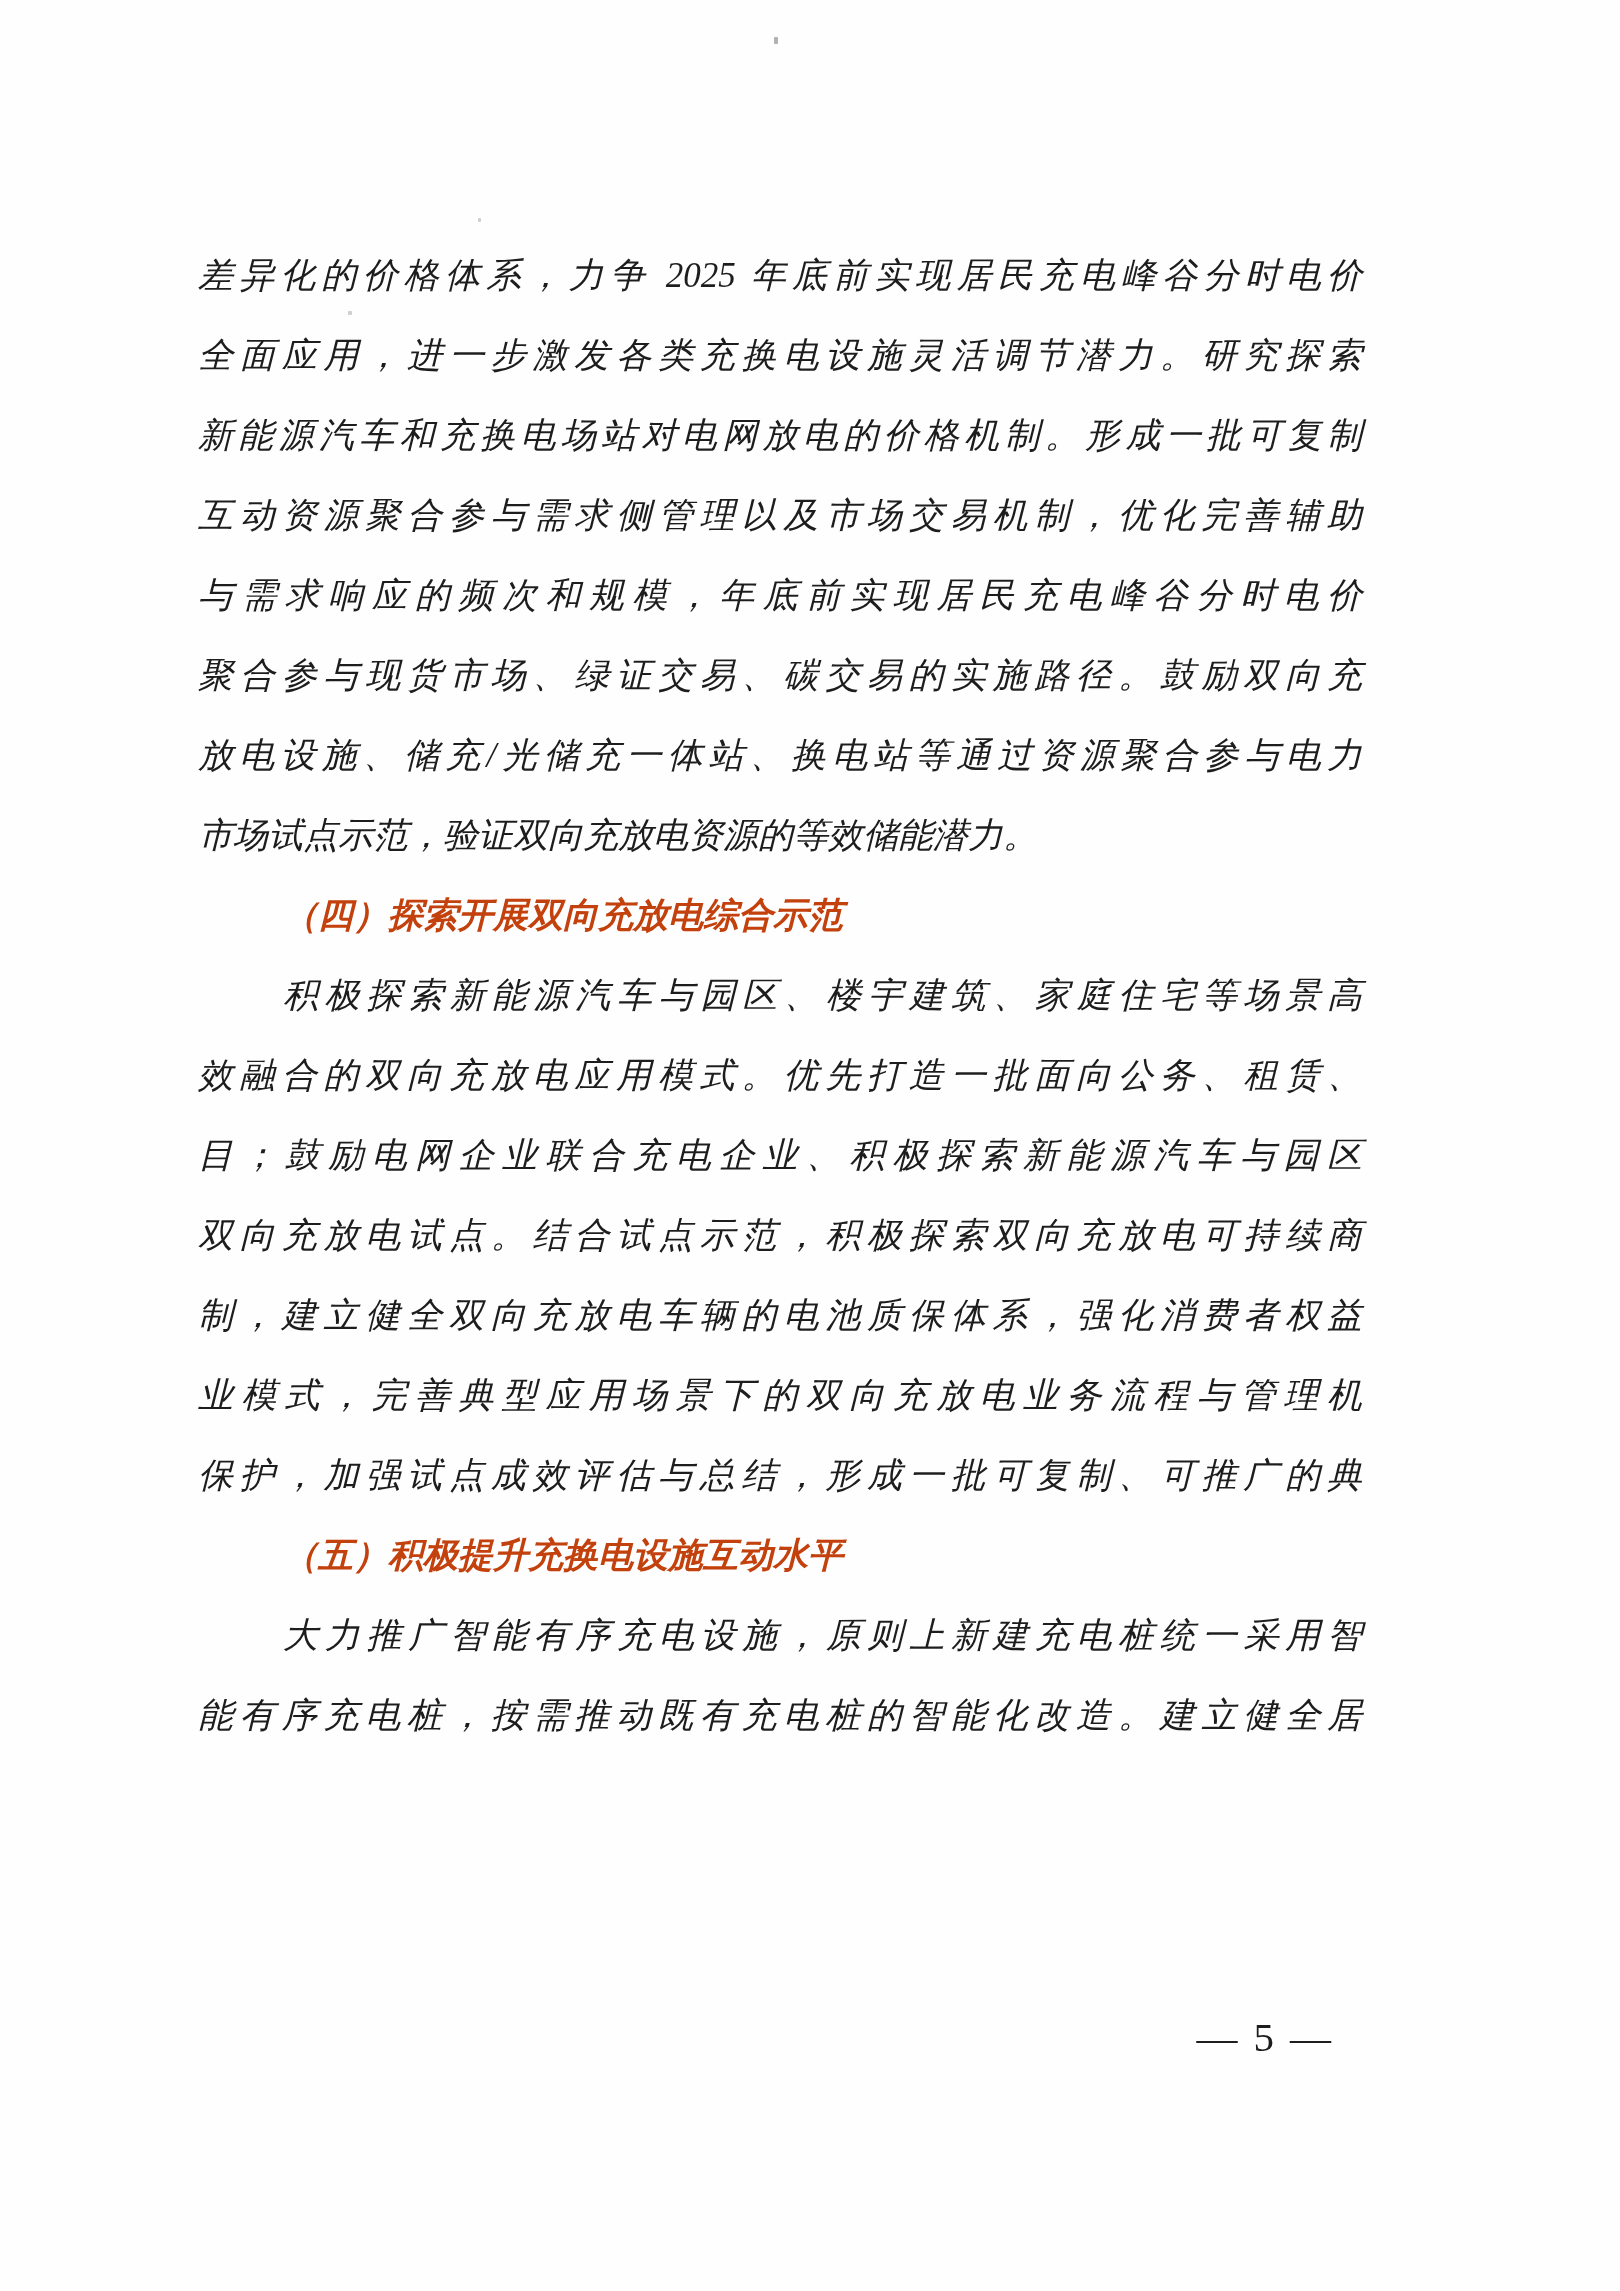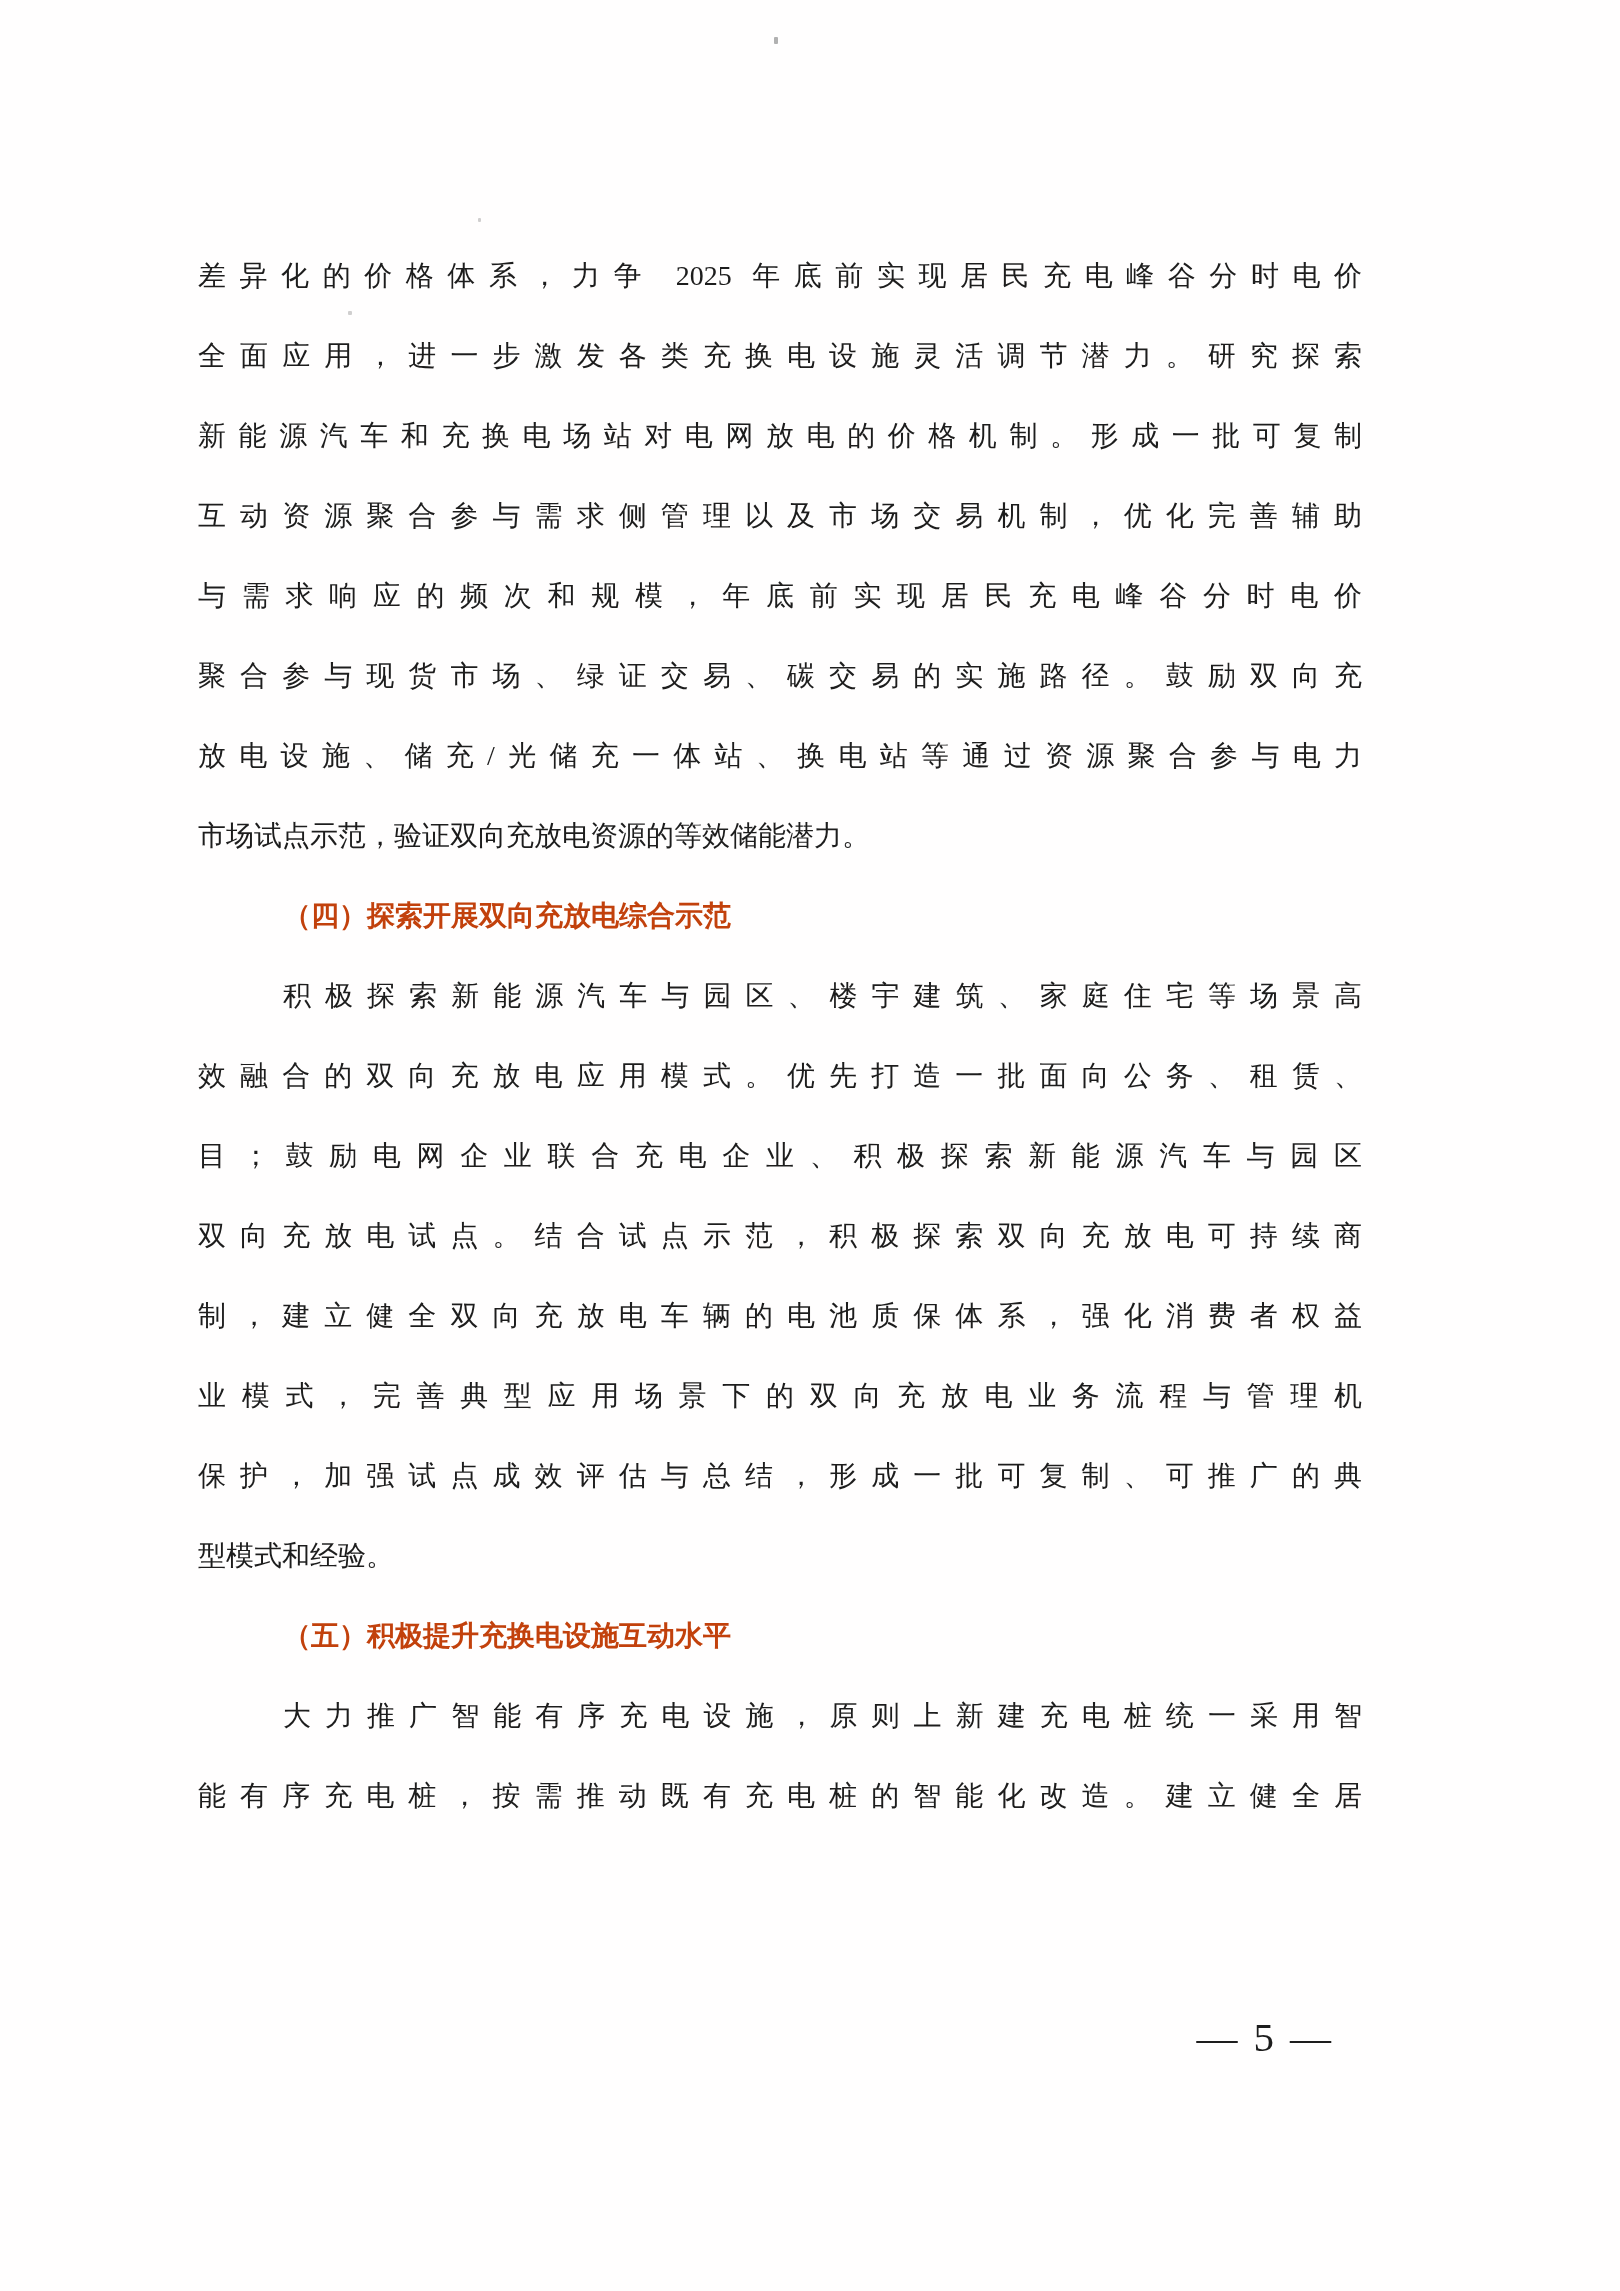--- a/index.html
+++ b/index.html
@@ -17,26 +17,27 @@
   }
   .text-block {
     position: absolute;
     left: 198px;
     top: 236px;
     width: 1164px;
   }
   .line {
     height: 80px;
     line-height: 80px;
-    font-size: 28px;
+    font-size: 35px;
     color: #1d1d1d;
     text-align: justify;
     text-align-last: justify;
     white-space: normal;
     overflow: visible;
+    font-style: italic;
   }
   .line.nostretch {
     text-align-last: left;
   }
   .line.indent {
     padding-left: 85px;
   }
   .line.heading {
     font-weight: 700;
     color: #c2410c;
@@ -81,21 +82,20 @@
       <div class="line">放电设施、储充/光储充一体站、换电站等通过资源聚合参与电力</div>
       <div class="line nostretch">市场试点示范，验证双向充放电资源的等效储能潜力。</div>
       <div class="line heading indent nostretch">（四）探索开展双向充放电综合示范</div>
       <div class="line indent">积极探索新能源汽车与园区、楼宇建筑、家庭住宅等场景高</div>
       <div class="line">效融合的双向充放电应用模式。优先打造一批面向公务、租赁、</div>
       <div class="line">目；鼓励电网企业联合充电企业、积极探索新能源汽车与园区</div>
       <div class="line">双向充放电试点。结合试点示范，积极探索双向充放电可持续商</div>
       <div class="line">制，建立健全双向充放电车辆的电池质保体系，强化消费者权益</div>
       <div class="line">业模式，完善典型应用场景下的双向充放电业务流程与管理机</div>
       <div class="line">保护，加强试点成效评估与总结，形成一批可复制、可推广的典</div>
-      <div class="line nostretch">型模式和经验。</div>
       <div class="line heading indent nostretch">（五）积极提升充换电设施互动水平</div>
       <div class="line indent">大力推广智能有序充电设施，原则上新建充电桩统一采用智</div>
       <div class="line">能有序充电桩，按需推动既有充电桩的智能化改造。建立健全居</div>
     </div>
 
   <div class="page-number">— 5 —</div>
 </div>
 
 
 </body></html>

